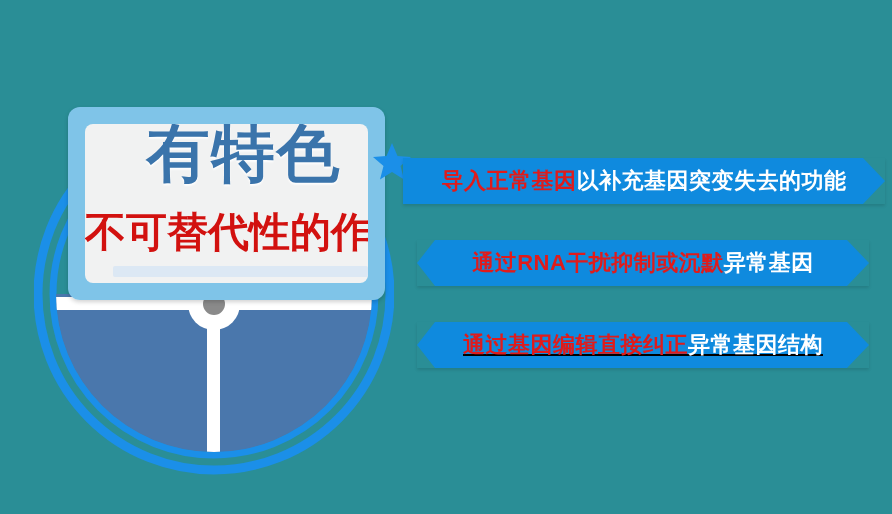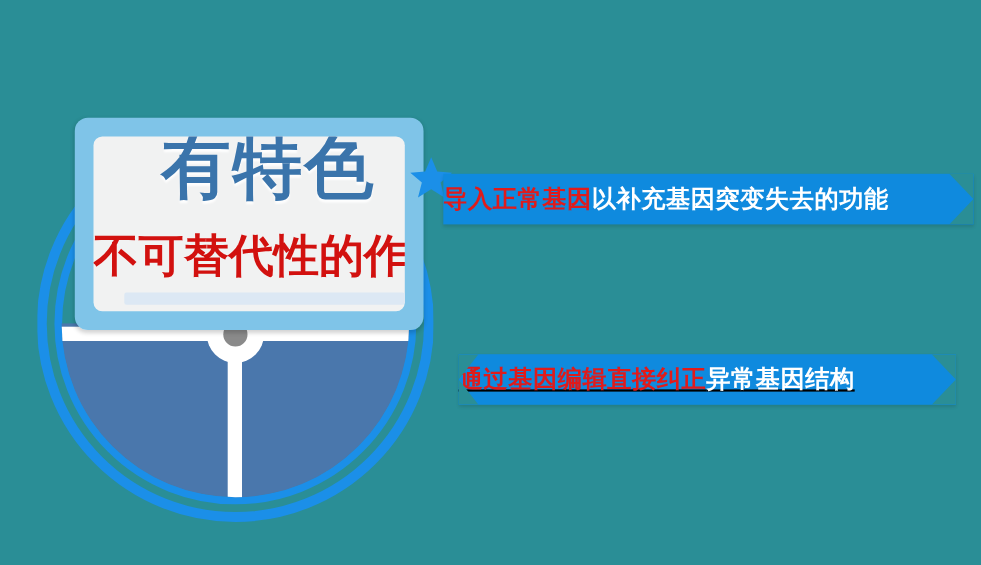--- a/index.html
+++ b/index.html
@@ -95,20 +95,21 @@
   .doc-line.l2 { left: 28px; top: 162px; width: 255px; }
   .doc-line.l3 { left: 28px; top: 182px; width: 255px; }
 
   
   .ribbon {
     position: absolute;
     height: 46px;
     background: #0f8ade;
     display: flex;
     align-items: center;
+    justify-content: center;
     box-sizing: border-box;
     box-shadow: 0 2px 3px rgba(0,0,0,0.12);
   }
   .ribbon .txt {
     font-size: 22px;
     font-weight: 700;
     line-height: 1;
     white-space: nowrap;
     letter-spacing: 0.5px;
   }
@@ -195,20 +196,27 @@
     </svg>
   </div>
 
   <div class="ribbon" id="ribbon-1">
     <div class="txt">
       <span class="em">导入正常基因</span><span class="rest">以补充基因突变失去的功能</span>
     </div>
     <div class="notch-r"></div>
   </div>
 
+  <div class="ribbon" id="ribbon-2">
+    <div class="txt">
+      <span class="em">通过RNA干扰抑制或沉默</span><span class="rest">异常基因</span>
+    </div>
+    <div class="notch-l"></div>
+    <div class="notch-r"></div>
+  </div>
 
   <div class="ribbon" id="ribbon-3">
     <div class="txt">
       <span class="em">通过基因编辑直接纠正</span><span class="rest">异常基因结构</span>
     </div>
     <div class="notch-l"></div>
     <div class="notch-r"></div>
   </div>
 
 </div>

